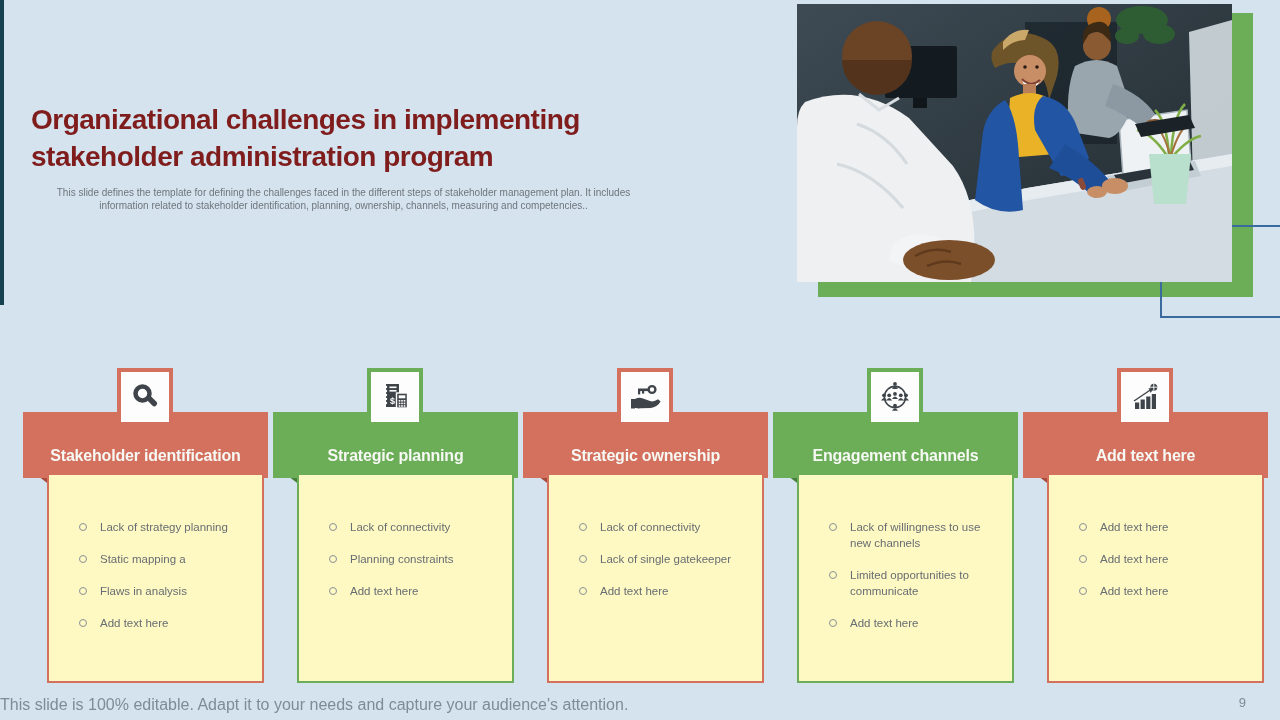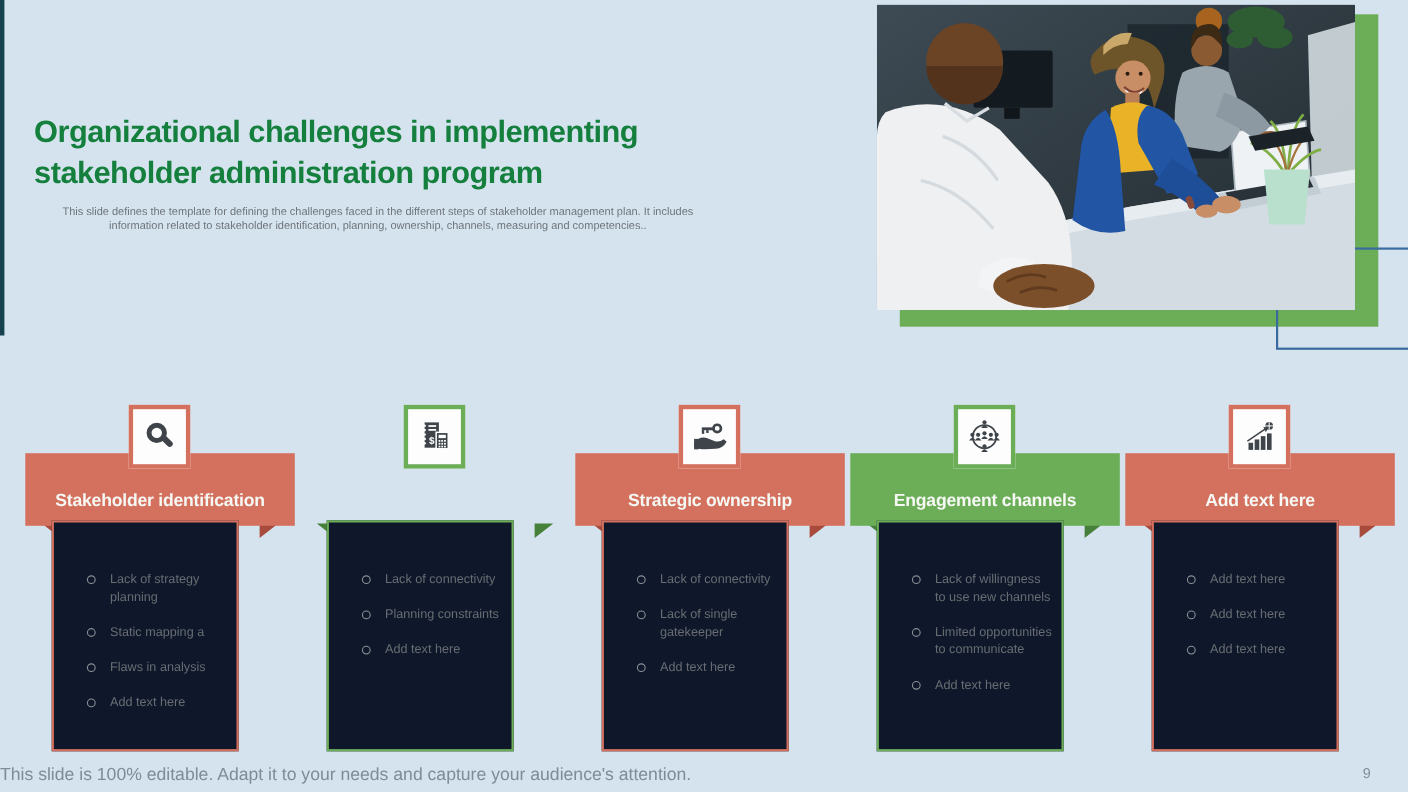--- a/index.html
+++ b/index.html
@@ -11,21 +11,21 @@
     font-family:"Liberation Sans", sans-serif;
   }
 
   
   .left-bar { position:absolute; left:0; top:0; width:4px; height:305px; background:var(--leftbar_teal,#16414f); }
 
   
   .page-title {
     position:absolute; left:31px; top:82px; width:630px;
     font-size:28px; line-height:37px; font-weight:bold; letter-spacing:-0.5px;
-    color:#15803d;
+    color:#7f1d1d;
   }
   .page-subtitle {
     position:absolute; left:31px; top:177px; width:625px;
     font-size:10px; line-height:12.5px; color:#6e757b;text-align:center;
   }
 
   
   .green-rect { position:absolute; left:818px; top:13px; width:435px; height:284px; background:var(--green,#6cad58); }
   .blue-frame { position:absolute; left:1160px; top:225px; width:150px; height:93px; border:2px solid var(--accent_blue,#3a6b9e); }
   .photo { position:absolute; left:797px; top:4px; width:435px; height:278px; overflow:hidden; }
@@ -53,22 +53,22 @@
     color:#f6f8f4; font-weight:bold; font-size:16px; letter-spacing:-0.2px;
   }
 
   .fold { position:absolute; top:108px; width:0; height:0; z-index:0; }
   .fold.left  { left:15px;  border-top:13px solid; border-left:17px solid transparent; }
   .fold.right { right:15px; border-top:13px solid; border-right:17px solid transparent; }
   .column.salmon .fold { border-top-color:var(--salmon_dark,#a84b3c); }
   .column.green  .fold { border-top-color:var(--green_dark,#47803a); }
 
   .content-box {
-    position:absolute; left:24px; top:105px; width:170px; height:210px;
-    background:#0f172a; z-index:2;
+    position:absolute; left:24px; top:105px; width:217px; height:210px;
+    background:#fef9c3; z-index:2;
   }
   .column.salmon .content-box { border:2px solid var(--salmon,#d4705e); }
   .column.green  .content-box { border:2px solid var(--green,#6cad58); }
 
   .content-box ul { list-style:none; margin:0; padding:44px 8px 0 30px; }
   .content-box li {
     position:relative; margin-bottom:16px; padding-left:21px;
     font-size:11.5px; line-height:16px; color:#676d72;
   }
   .content-box li::before {
@@ -197,20 +197,23 @@
         <div class="icon-box">
           <svg width="32" height="32" viewBox="0 0 32 32">
     <circle cx="13.5" cy="12.5" r="7" fill="none" stroke="#3e4449" stroke-width="4.5"></circle>
     <rect x="17" y="17.5" width="12" height="5.5" rx="2.7" fill="#3e4449" transform="rotate(45 23 20.2)"></rect>
           </svg>
         </div>
       </div>
       <div class="column green" style="left: 273px;">
         <div class="fold left"></div>
         <div class="fold right"></div>
+        <div class="band">
+          <div class="band-label">Strategic planning</div>
+        </div>
         <div class="content-box">
           <ul>
             <li>Lack of connectivity</li>
             <li>Planning constraints</li>
             <li>Add text here</li>
           </ul>
         </div>
         <div class="icon-box">
           <svg width="32" height="32" viewBox="0 0 32 32">
     <rect x="7" y="3" width="13" height="23" fill="#3e4449"></rect>

